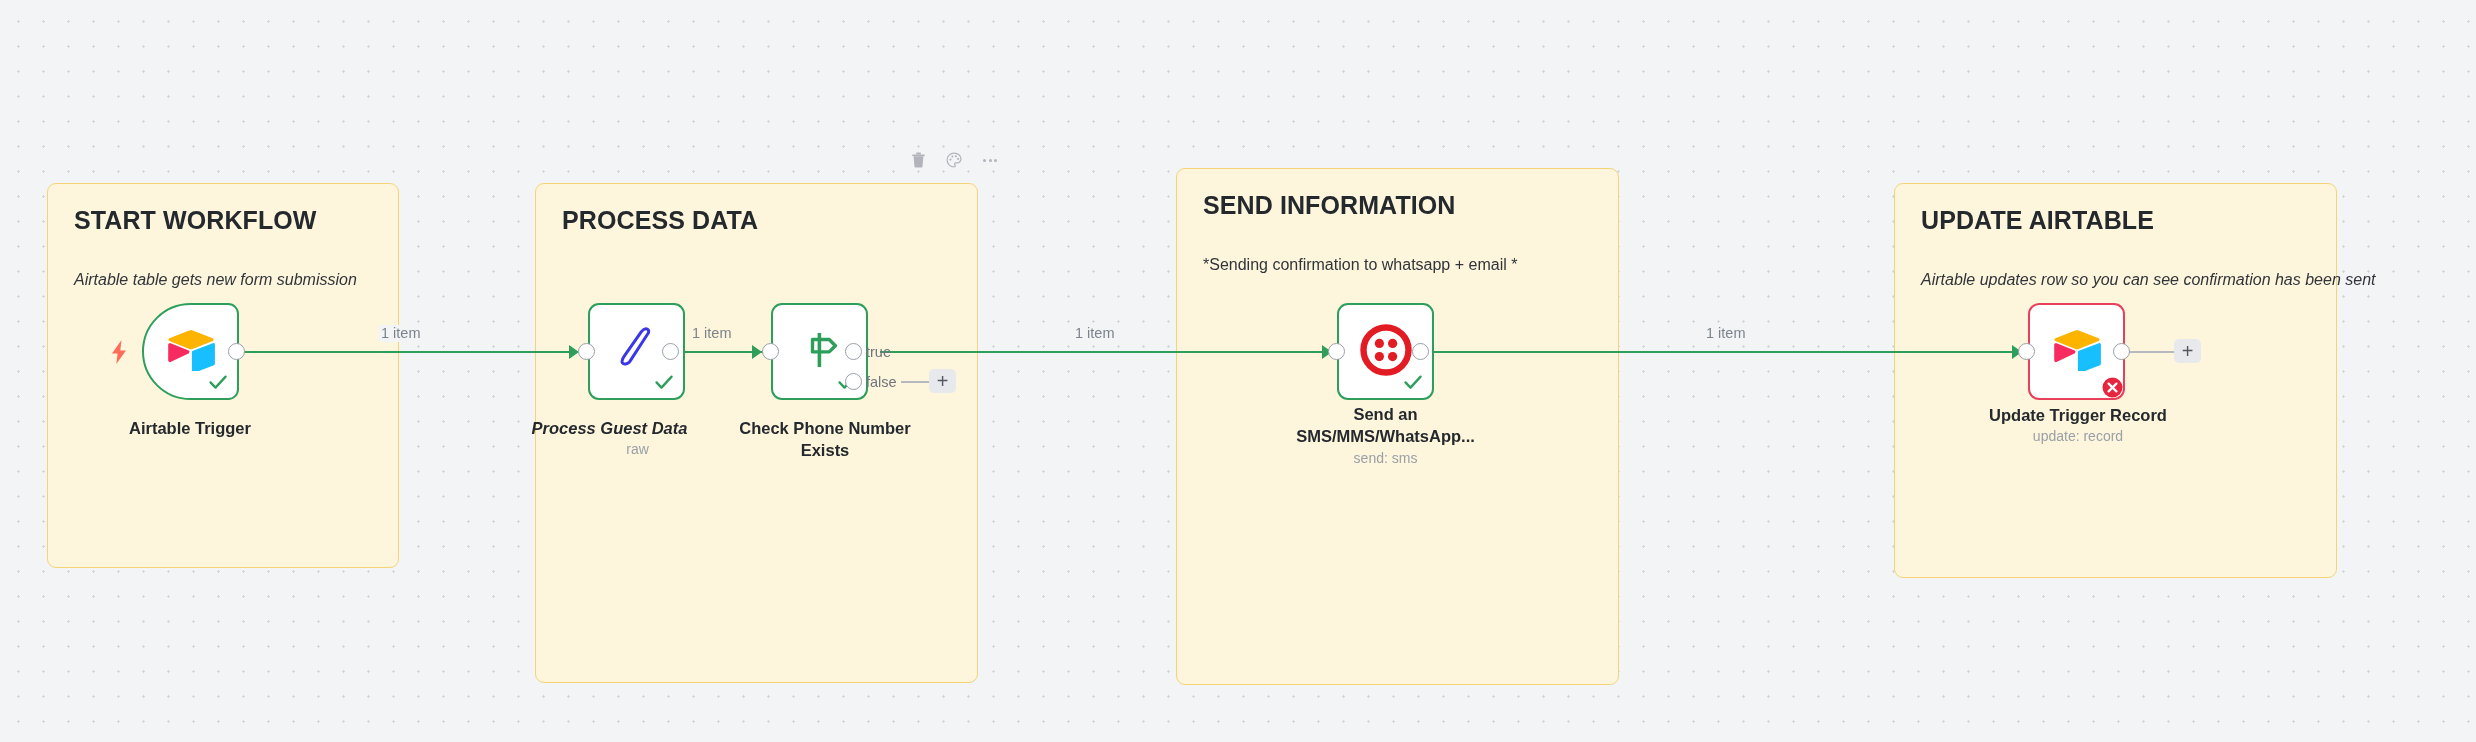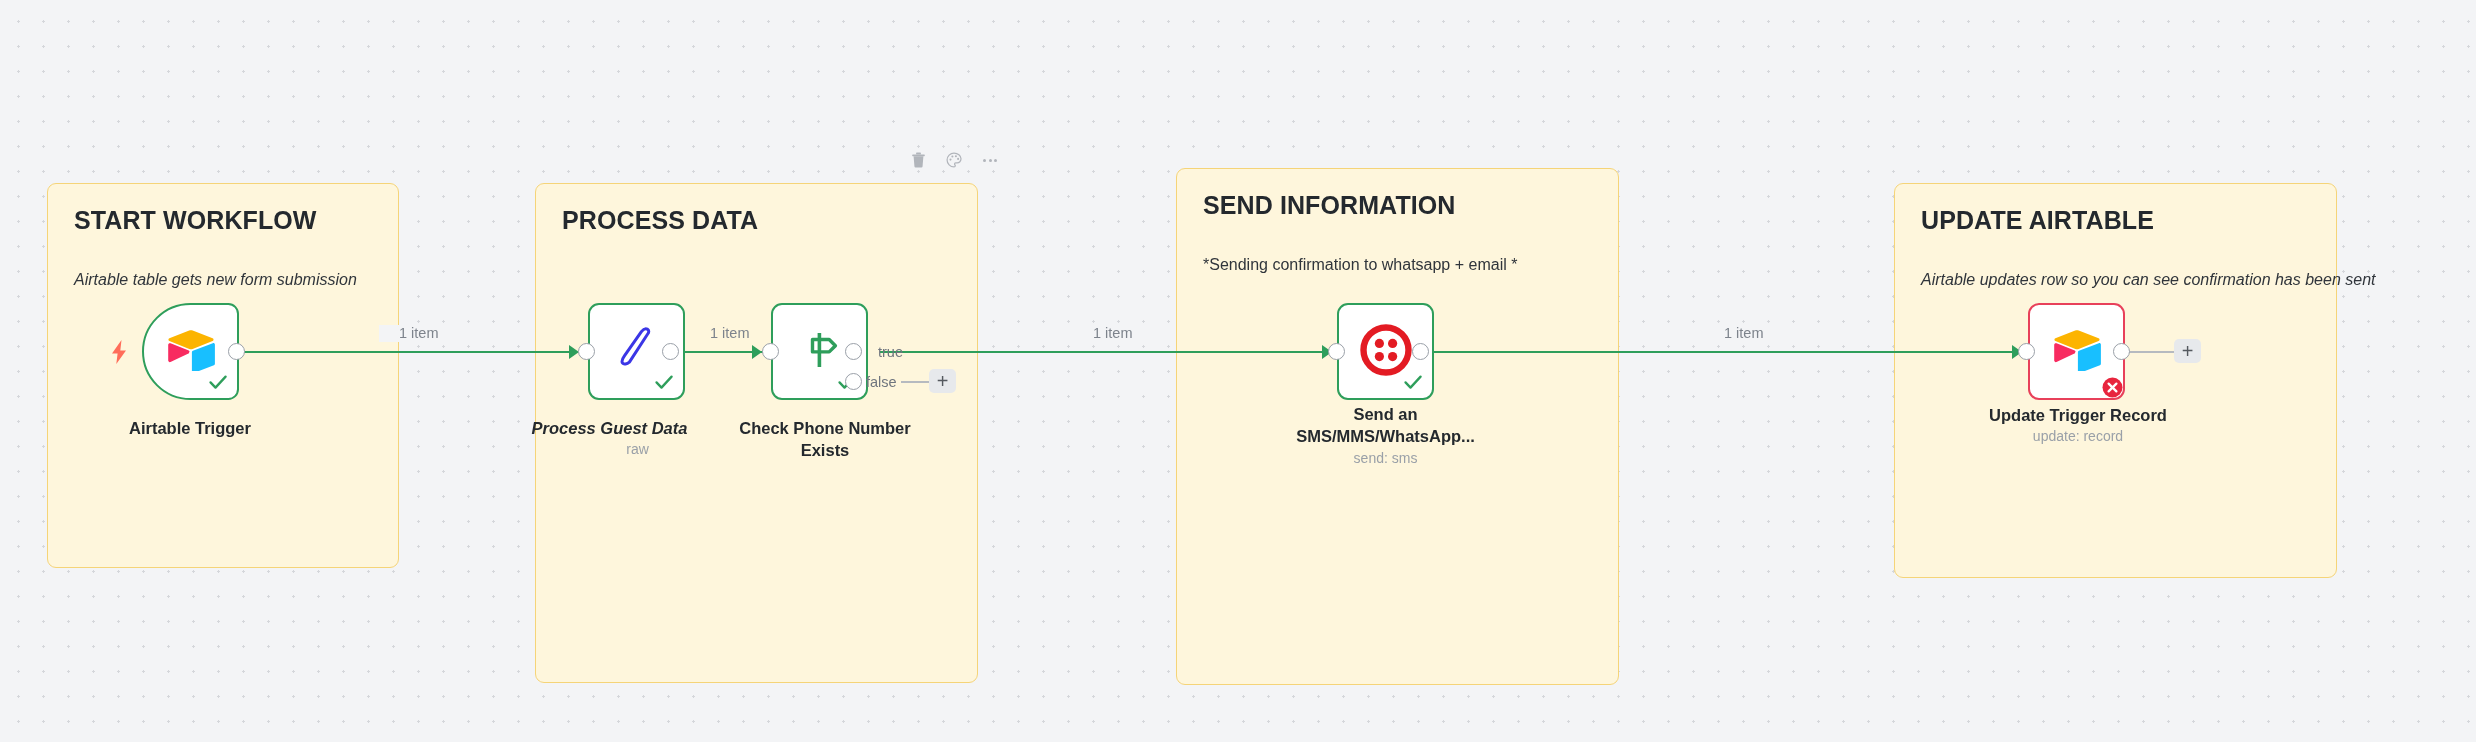--- a/index.html
+++ b/index.html
@@ -76,21 +76,21 @@
     width:0;height:0;
     border-top:7px solid transparent;
     border-bottom:7px solid transparent;
     border-left:10px solid #2E9E5B;
   }
   .conn-label{
     position:absolute;
     font-size:14.5px;
     color:#7D838C;
     background:#FEF6DC;
-    padding:0 20px;
+    padding:0 2px;
     line-height:17px;
     white-space:nowrap;
   }
   .conn-label.on-canvas{background:#F3F4F6;}
 
   
   .port{
     position:absolute;
     width:17px;height:17px;
     border-radius:50%;
@@ -228,21 +228,21 @@
   <div class="conn-arrow" style="left:569px;top:345px;"></div>
   <div class="conn-label on-canvas" style="left:379px;top:325px;">1 item</div>
 
   <div class="conn-line" style="left:670px;top:351px;width:100px;"></div>
   <div class="conn-arrow" style="left:752px;top:345px;"></div>
   <div class="conn-label" style="left:690px;top:325px;">1 item</div>
 
   <div class="conn-line" style="left:880px;top:351px;width:449px;"></div>
   <div class="conn-arrow" style="left:1322px;top:345px;"></div>
   <div class="conn-label on-canvas" style="left:1073px;top:325px;">1 item</div>
-  <div class="port-label" style="left:866px;top:344px;padding-left:12px;">true</div>
+  <div class="port-label" style="left:866px;top:344px;">true</div>
 
   <div class="conn-line gray" style="left:901px;top:381px;width:36px;"></div>
   <div class="port-label" style="left:866px;top:374px;">false</div>
   <div class="plus-btn" style="left:929px;top:369px;">+</div>
 
   <div class="conn-line" style="left:1421px;top:351px;width:601px;"></div>
   <div class="conn-arrow" style="left:2012px;top:345px;"></div>
   <div class="conn-label on-canvas" style="left:1704px;top:325px;">1 item</div>
 
   <div class="conn-line gray" style="left:2123px;top:351px;width:59px;"></div>

